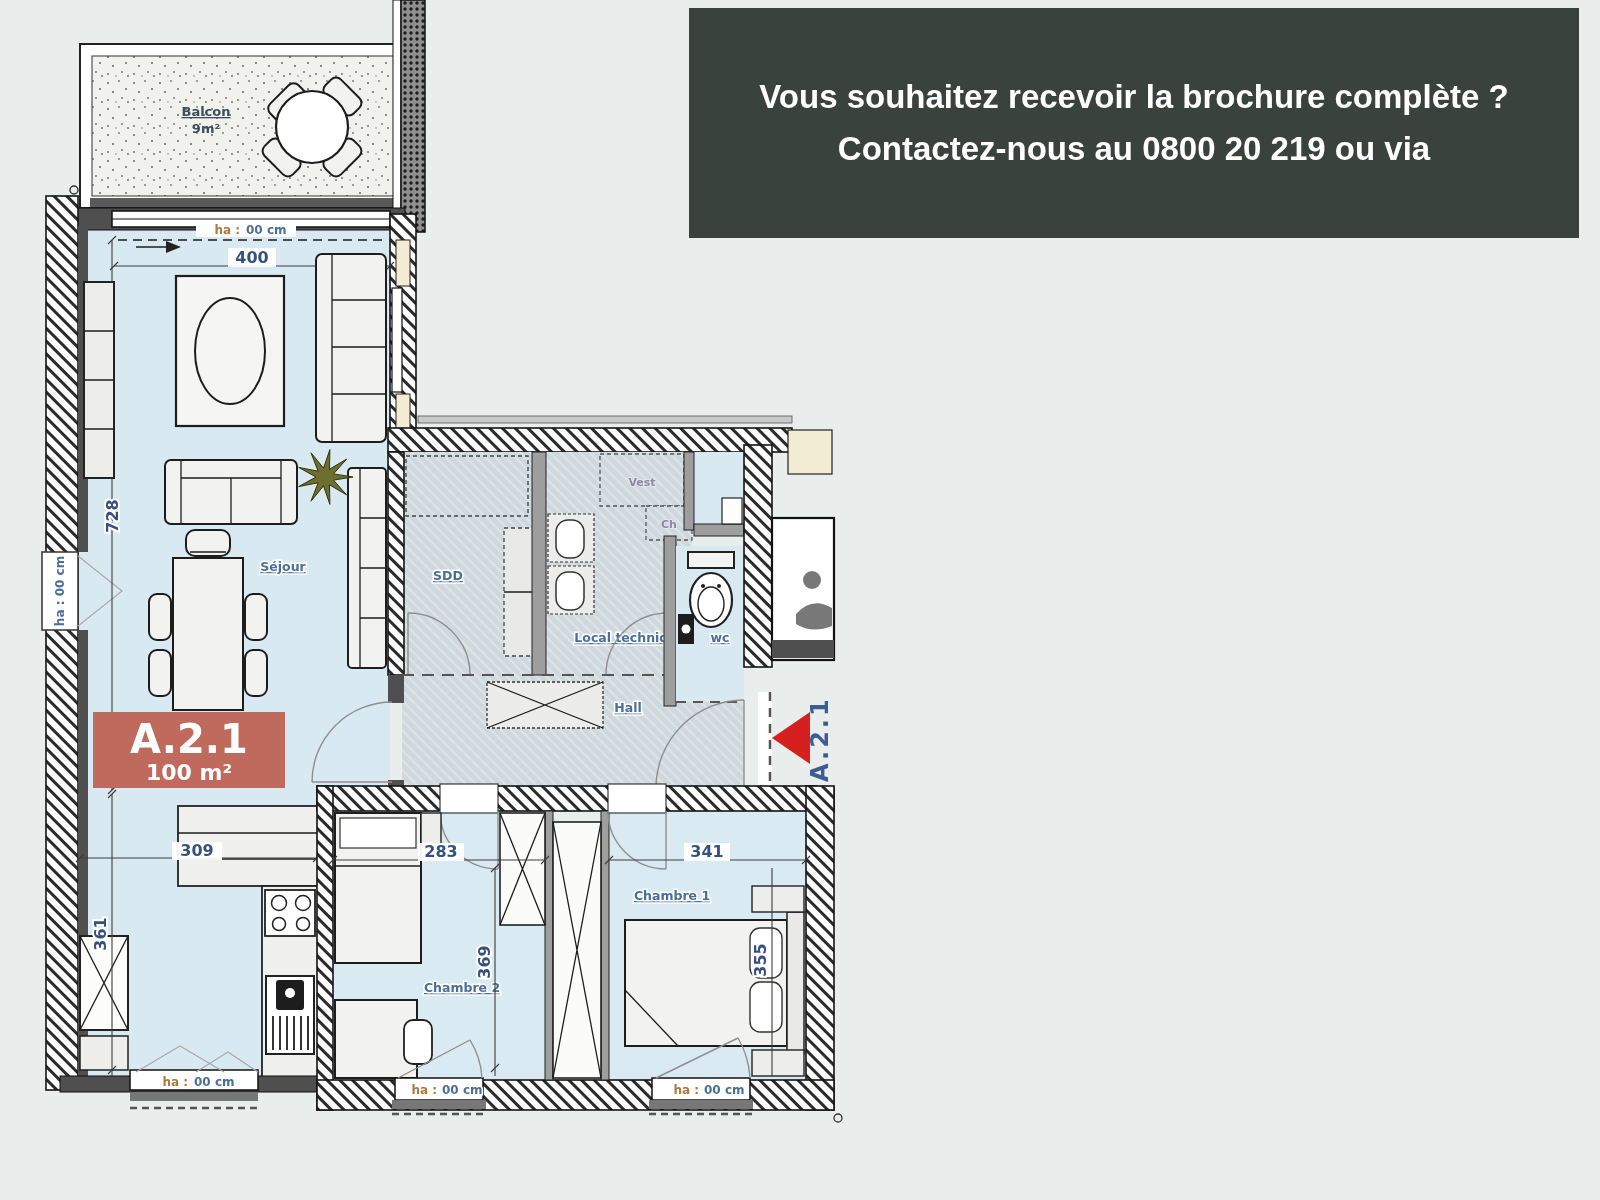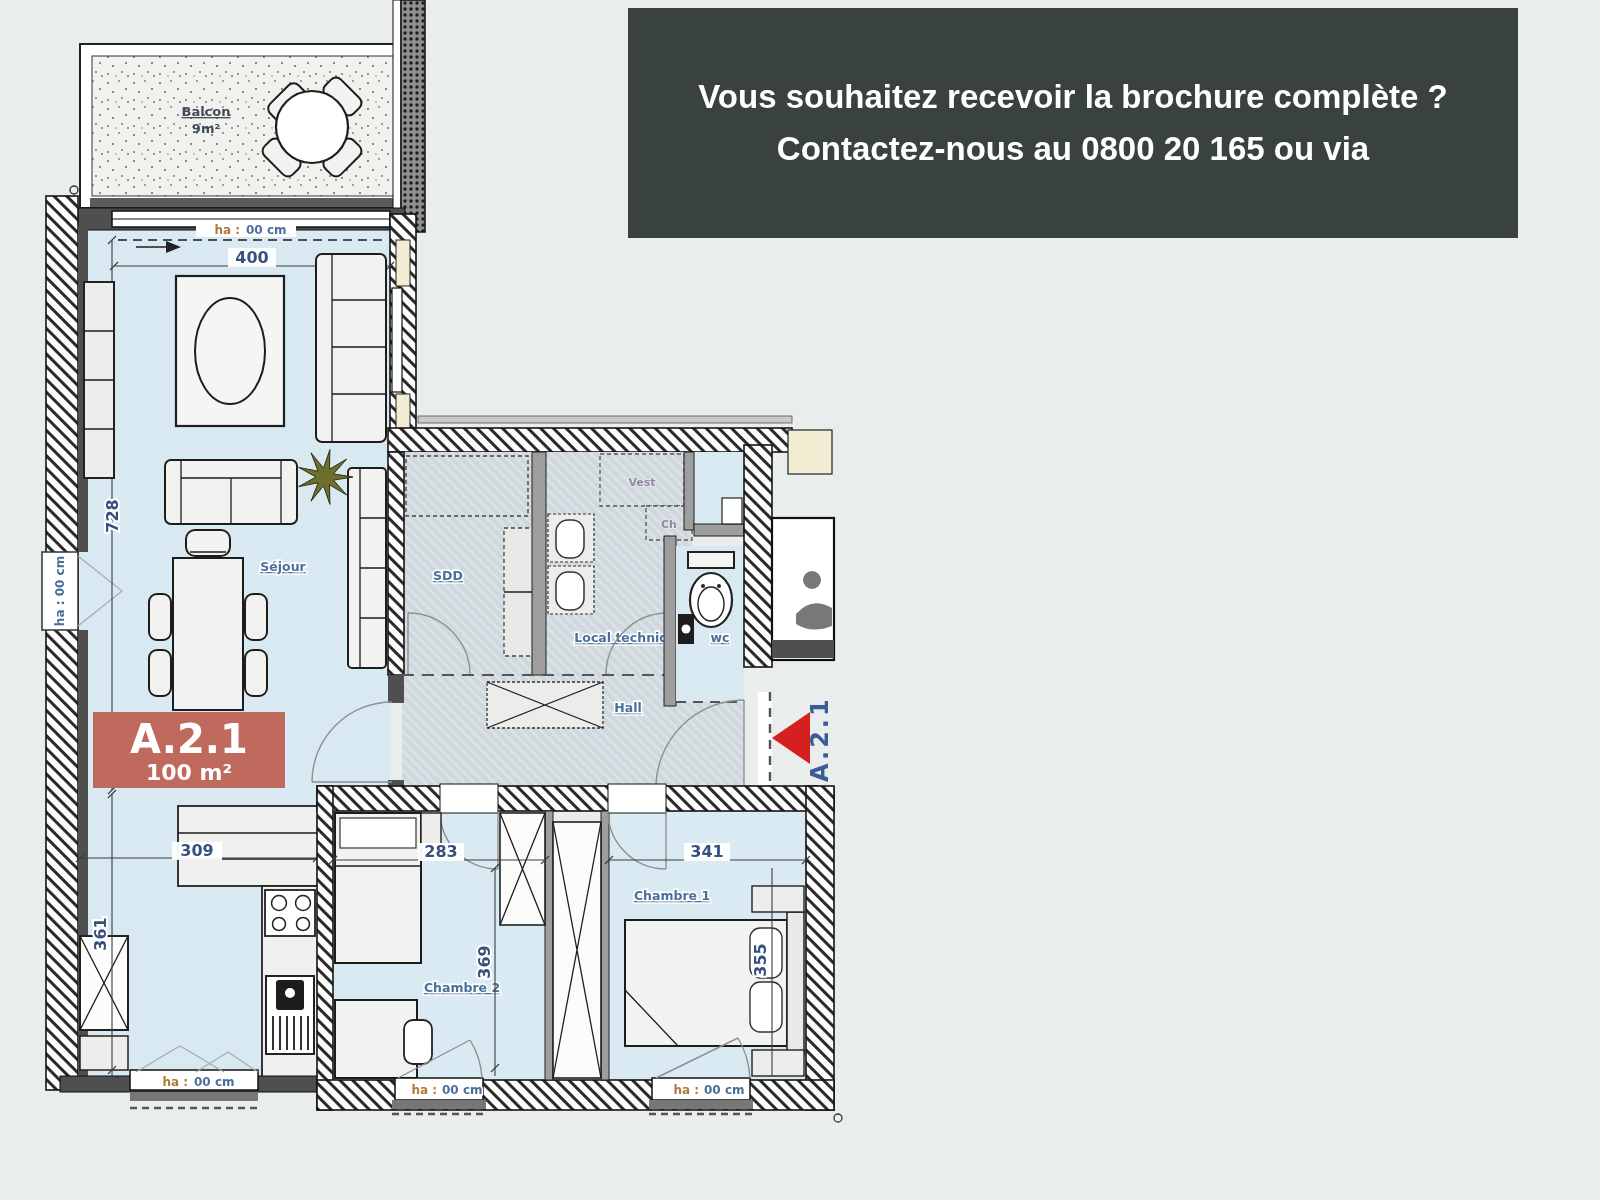--- a/index.html
+++ b/index.html
@@ -1,20 +1,20 @@
 <!DOCTYPE html>
 <html><head>
 <meta charset="utf-8">
 <style>
   html,body { margin:0; padding:0; }
   body { width:1600px; height:1200px; font-family:"Liberation Sans", sans-serif; }
   .page { position:relative; width:1600px; height:1200px; background:#e9edec; overflow:hidden; }
   .plan-svg { position:absolute; left:0; top:0; }
   .banner {
-    position:absolute; left:628px; top:8px; width:890px; height:230px;
+    position:absolute; left:689px; top:8px; width:890px; height:230px;
     background:#3a423e; color:#ffffff;
     display:flex; flex-direction:column; justify-content:center; align-items:center;
     font-weight:700; font-size:33px; line-height:52px; text-align:center;
   }
   
   text { font-family:"DejaVu Sans", sans-serif; }
   .rmlabel { font-size:12.5px; fill:#4a6f9a; text-decoration:underline; paint-order:stroke; stroke:#ffffff; stroke-width:3px; font-weight:bold; }
   .smlabel { font-size:11px; fill:#8b8aa6; paint-order:stroke; stroke:#e6e6e6; stroke-width:2px; font-weight:bold; }
   .dim { font-size:16px; font-weight:bold; fill:#37517e; paint-order:stroke; stroke:#ffffff; stroke-width:4px; }
   .ha-p { font-size:12px; font-weight:bold; fill:#b07a3c; paint-order:stroke; stroke:#ffffff; stroke-width:3px; }
@@ -410,16 +410,16 @@
       <text x="704" y="1094" text-anchor="start" class="ha-v" font-size="11">00 cm</text>
       <rect x="649" y="1100" width="104" height="9" fill="#777"></rect>
       <path d="M649,1114 H753" stroke="#555" stroke-width="2.5" stroke-dasharray="7 5" fill="none"></path>
     </g>
     <circle cx="838" cy="1118" r="4" fill="#e9edec" stroke="#333" stroke-width="1.3"></circle>
   </g>
 </svg>
 
   <div class="banner">
     <div>Vous souhaitez recevoir la brochure complète ?</div>
-    <div>Contactez-nous au 0800 20 165 ou via</div>
+    <div>Contactez-nous au 0800 20 219 ou via</div>
   </div>
 
 </div>
 
 </body></html>

